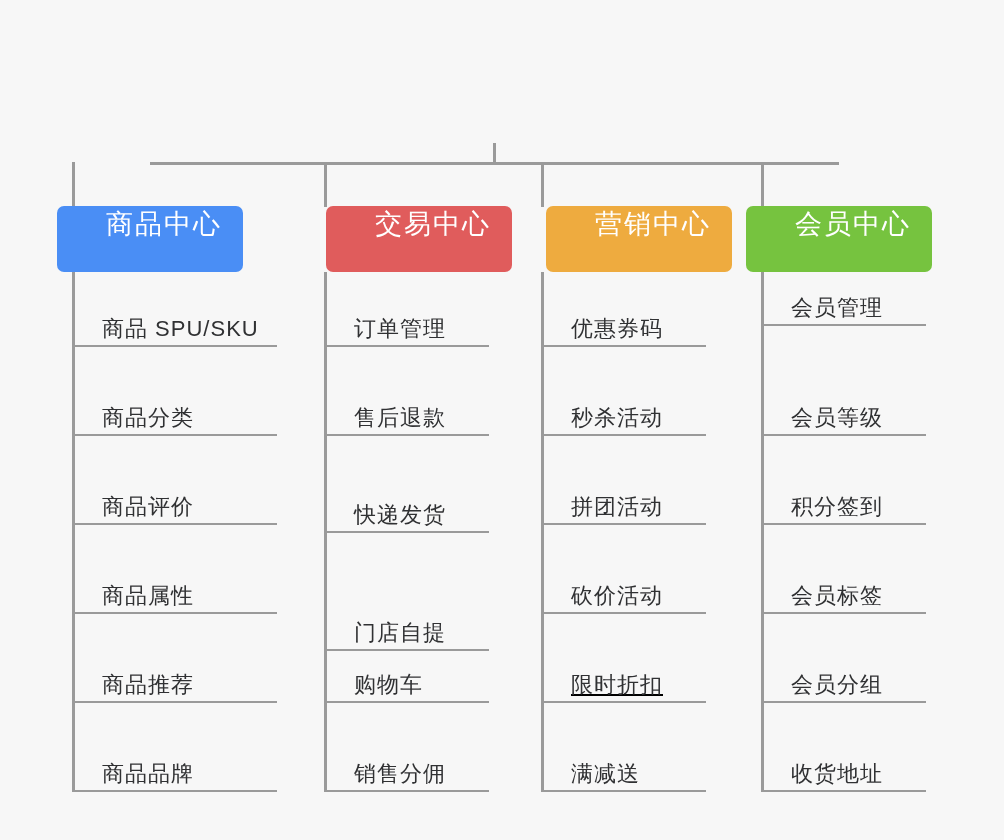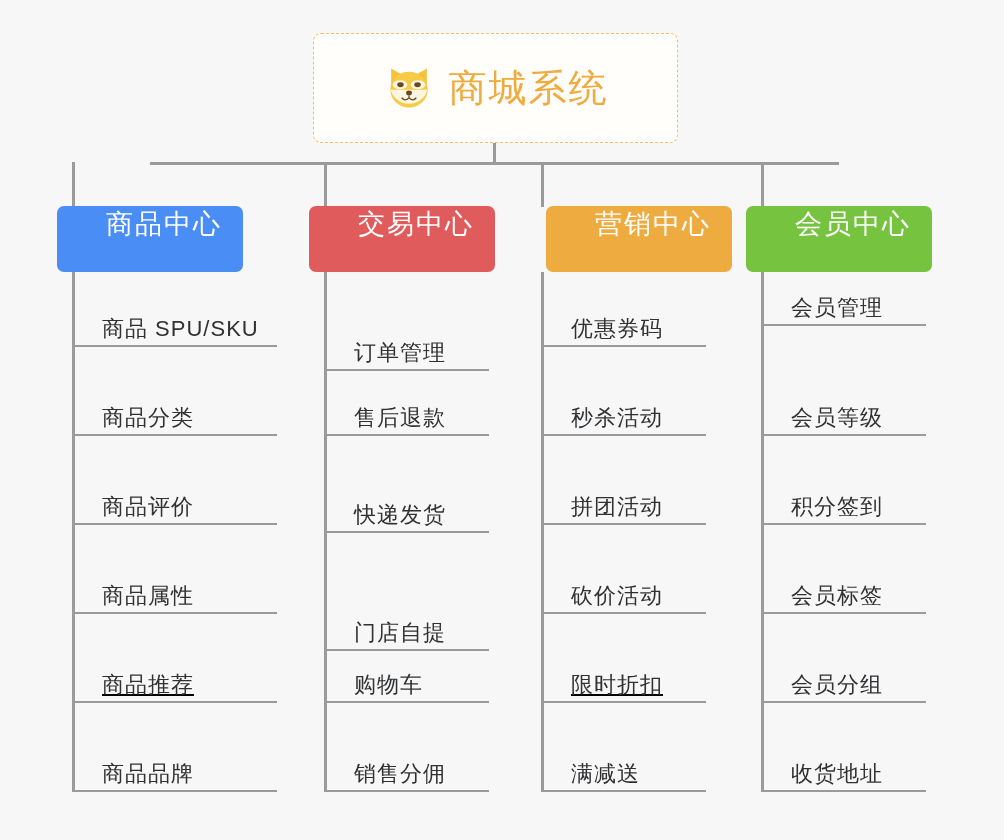--- a/index.html
+++ b/index.html
@@ -69,44 +69,20 @@
     line-height:1.15;
     white-space:nowrap;
     letter-spacing:1px;
   }
 </style>
 </head>
 <body>
 
 <div id="canvas">
 
-  <div class="root-node">
-    <svg class="shiba-icon" viewBox="0 0 64 64">
-
-      <path d="M10 8 L10 28 L24 16 Z" fill="#f5c33b"></path>
-      <path d="M54 8 L54 28 L40 16 Z" fill="#f5c33b"></path>
-
-      <ellipse cx="32" cy="34" rx="23" ry="22" fill="#f7cb45"></ellipse>
-
-      <path d="M9.5 34 a23 22 0 0 0 45 0 Z" fill="#fdf6e0"></path>
-
-      <ellipse cx="21" cy="28" rx="9" ry="5.5" fill="#fdf6e0"></ellipse>
-      <ellipse cx="43" cy="28" rx="9" ry="5.5" fill="#fdf6e0"></ellipse>
-
-      <ellipse cx="21.5" cy="28" rx="4" ry="3" fill="#6b4a22"></ellipse>
-      <ellipse cx="42.5" cy="28" rx="4" ry="3" fill="#6b4a22"></ellipse>
-
-      <ellipse cx="32" cy="38" rx="3.6" ry="2.8" fill="#6b4a22"></ellipse>
-
-      <path d="M32 41 L32 44" stroke="#6b4a22" stroke-width="1.6" fill="none"></path>
-      <path d="M32 44 q-5 5 -9 0" stroke="#6b4a22" stroke-width="1.6" fill="none"></path>
-      <path d="M32 44 q5 5 9 0" stroke="#6b4a22" stroke-width="1.6" fill="none"></path>
-    </svg>
-    <span class="root-title">商城系统</span>
-  </div>
 
   <div class="line v-stem"></div>
   <div class="line h-bar"></div>
 
   <div id="branches">
       <div class="line v-drop" style="left: 72px;"></div>
       <div class="cat-box" style="left: 57px; width: 186px; background: rgb(74, 142, 245);">
         <span>商品中心</span>
       </div>
       <div class="column" style="left: 72px; width: 215px;">
@@ -116,34 +92,34 @@
         </div>
         <div class="leaf" style="top: 75px; height: 89px; width: 205px;">
           <span class="leaf-label">商品分类</span>
         </div>
         <div class="leaf" style="top: 164px; height: 89px; width: 205px;">
           <span class="leaf-label">商品评价</span>
         </div>
         <div class="leaf" style="top: 253px; height: 89px; width: 205px;">
           <span class="leaf-label">商品属性</span>
         </div>
-        <div class="leaf" style="top: 342px; height: 89px; width: 205px; text-decoration: underline;">
+        <div class="leaf" style="top: 342px; height: 89px; width: 205px;">
           <span class="leaf-label">商品推荐</span>
         </div>
         <div class="leaf" style="top: 431px; height: 89px; width: 205px;">
           <span class="leaf-label">商品品牌</span>
         </div>
       </div>
       <div class="line v-drop" style="left: 324px;"></div>
-      <div class="cat-box" style="left: 309px; width: 186px; background: rgb(224, 92, 92);">
+      <div class="cat-box" style="left: 326px; width: 186px; background: rgb(224, 92, 92);">
         <span>交易中心</span>
       </div>
       <div class="column" style="left: 324px; width: 175px;">
         <div class="col-spine" style="height: 520px;"></div>
-        <div class="leaf" style="top: 0px; height: 75px; width: 165px; margin-top: 24px;">
+        <div class="leaf" style="top: 0px; height: 75px; width: 165px;">
           <span class="leaf-label">订单管理</span>
         </div>
         <div class="leaf" style="top: 75px; height: 89px; width: 165px;">
           <span class="leaf-label">售后退款</span>
         </div>
         <div class="leaf" style="top: 164px; height: 89px; width: 165px; margin-top: 8px;">
           <span class="leaf-label">快递发货</span>
         </div>
         <div class="leaf" style="top: 253px; height: 106px; width: 165px; margin-top: 20px;">
           <span class="leaf-label">门店自提</span>

